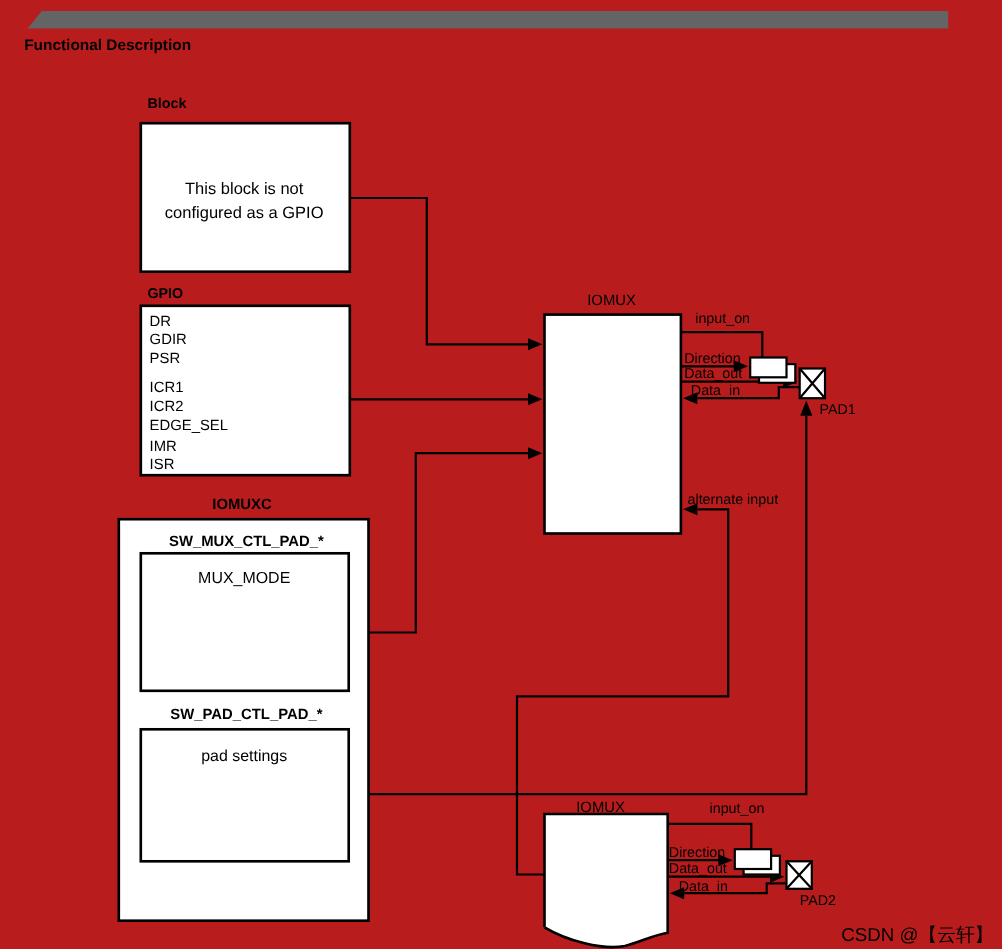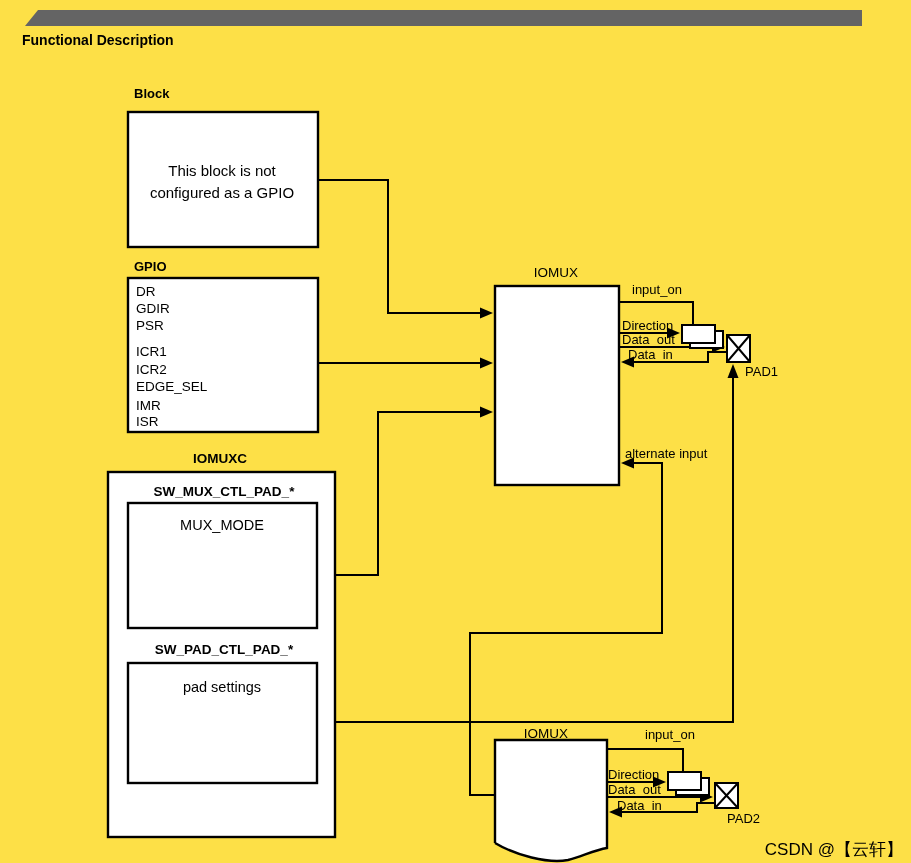--- a/index.html
+++ b/index.html
@@ -1,20 +1,20 @@
 <!DOCTYPE html>
 <html><head>
 <meta charset="utf-8">
 <style>
   html, body { margin: 0; padding: 0; background: #ffffff; }
   #stage {
     position: relative;
     width: 911px;
     height: 863px;
-    background: #fde047;
+    background: #b91c1c;
     font-family: "Liberation Sans", sans-serif;
     overflow: hidden;
   }
   svg { position: absolute; left: 0; top: 0; }
   svg text {
     font-family: "Liberation Sans", sans-serif;
     fill: #000000;
   }
   .lbl-bold { font-weight: bold; }
   .wire { fill: none; stroke: #000000; stroke-width: 2; }

